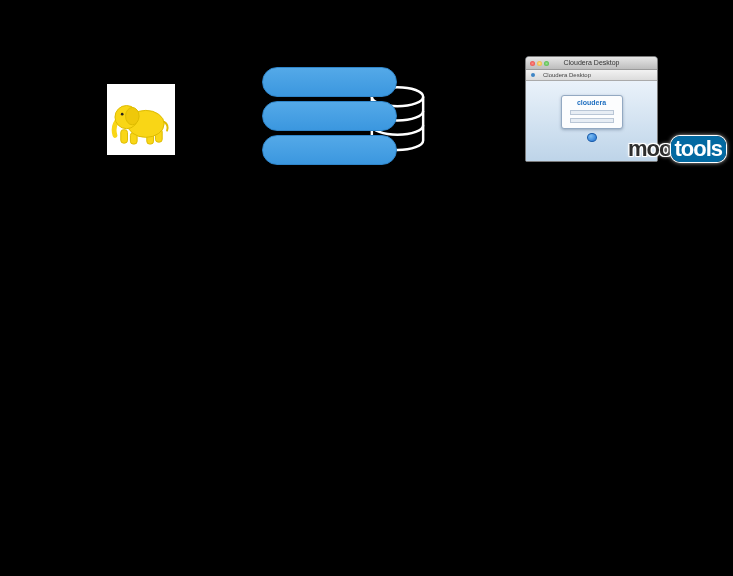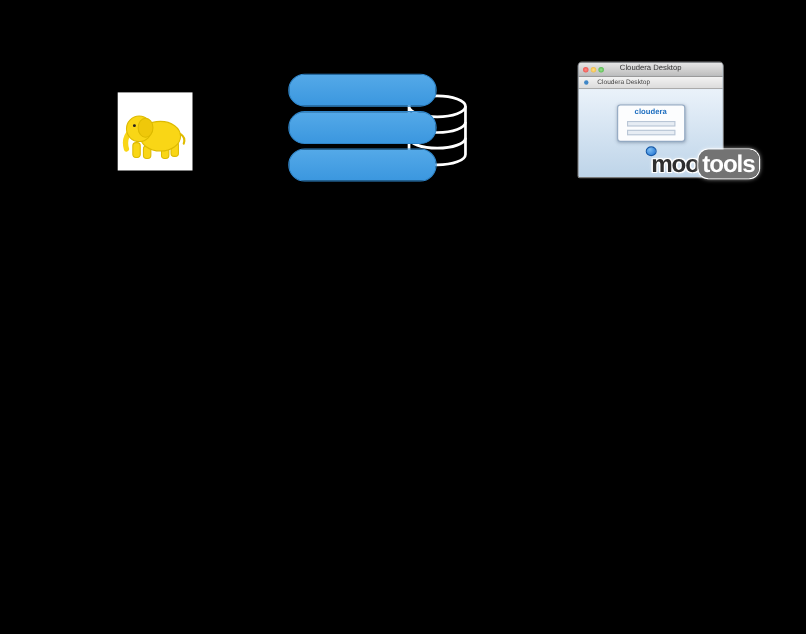--- a/index.html
+++ b/index.html
@@ -162,24 +162,25 @@
     letter-spacing: -1px;
     line-height: 26px;
     white-space: nowrap;
   }
   .moo {
     color: #2e2e2e;
     text-shadow:
       -1px -1px 0 #fff, 1px -1px 0 #fff,
       -1px  1px 0 #fff, 1px  1px 0 #fff,
        0 0 4px #fff;
+    margin-left: 36px;
   }
   .tools {
     color: #ffffff;
-    background: #737373;
+    background: #0369a1;
     border-radius: 9px;
     padding: 0 4px 1px 3px;
     box-shadow: 0 0 0 1px #fff, 0 0 5px #fff;
   }
 </style>
 </head>
 <body>
 
 <div class="canvas">
 

